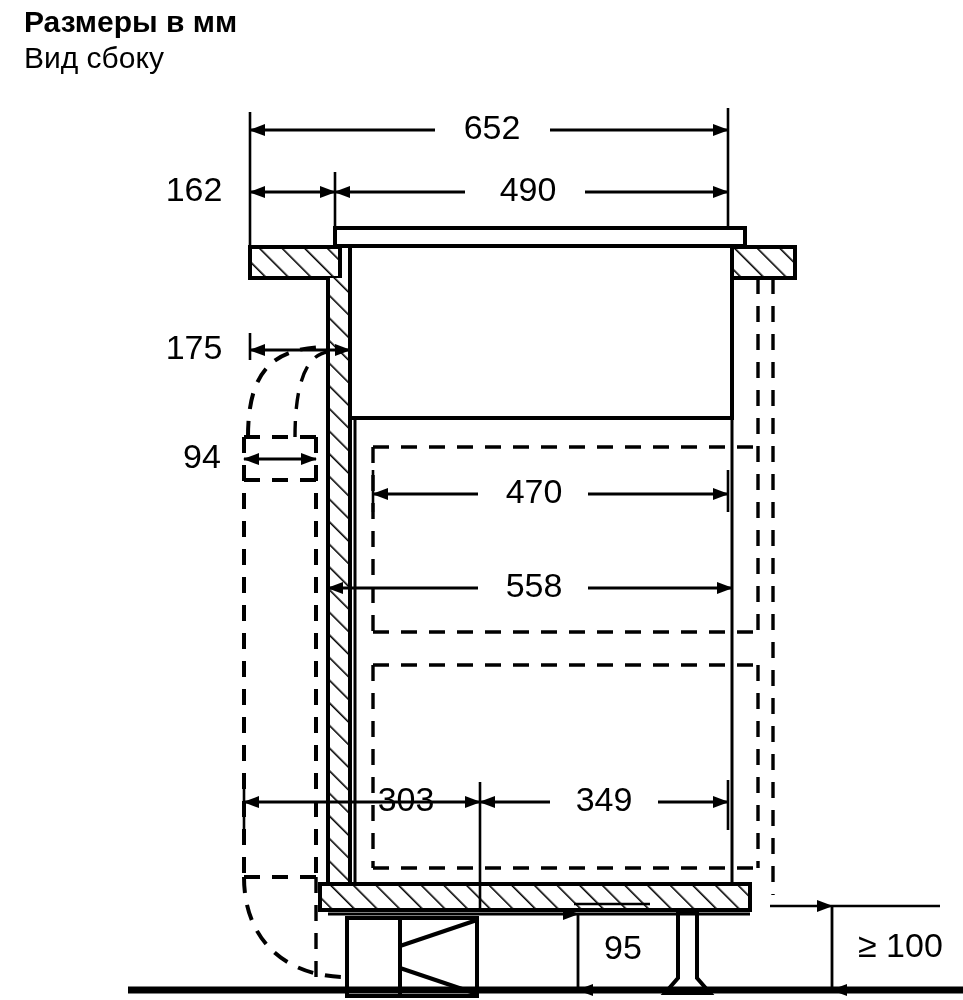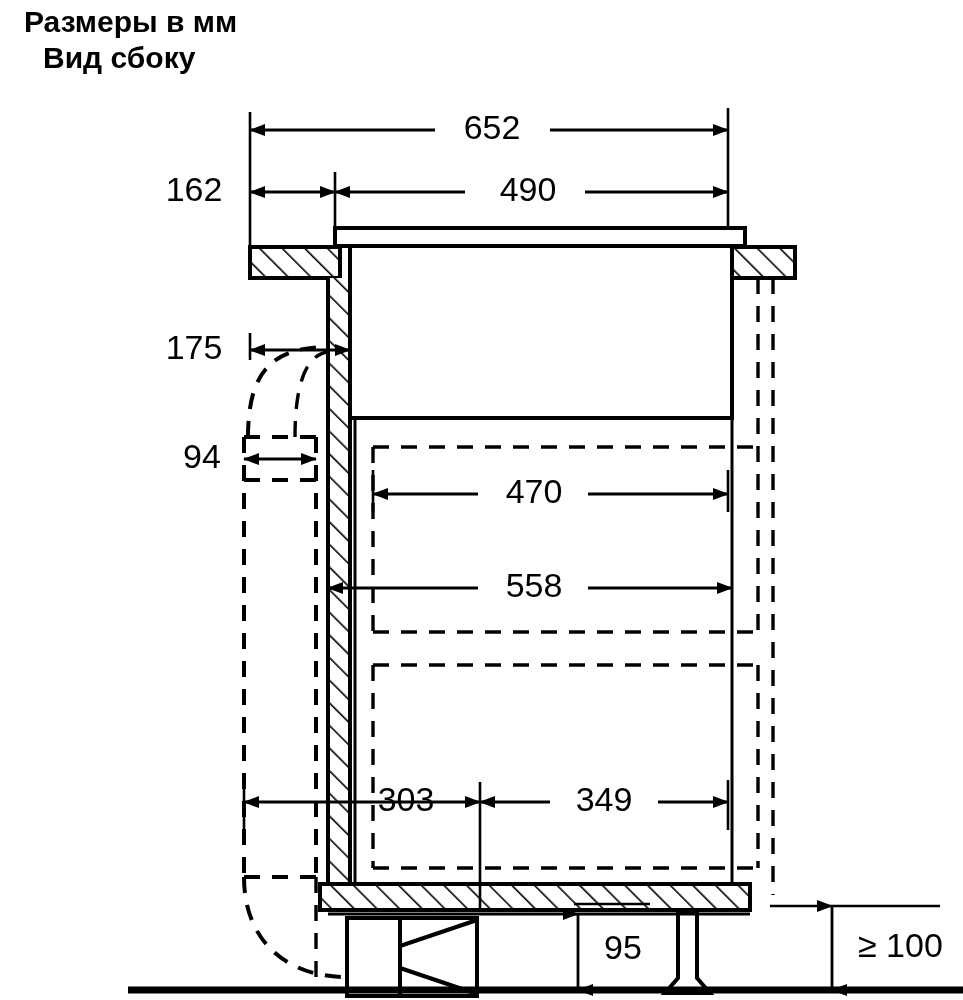--- a/index.html
+++ b/index.html
@@ -29,22 +29,21 @@
     width: 500px;
   }
   .title-line {
     font-size: 30px;
     line-height: 36px;
     font-weight: bold;
     letter-spacing: 0px;
     white-space: nowrap;
   }
   .title-line.sub {
-    font-weight: bold;
-    margin-left: 19px;
+    font-weight: normal;
   }
   svg {
     position: absolute;
     left: 0;
     top: 0;
     display: block;
   }
   .dim-text {
     font-family: "Liberation Sans", sans-serif;
     font-size: 34px;

